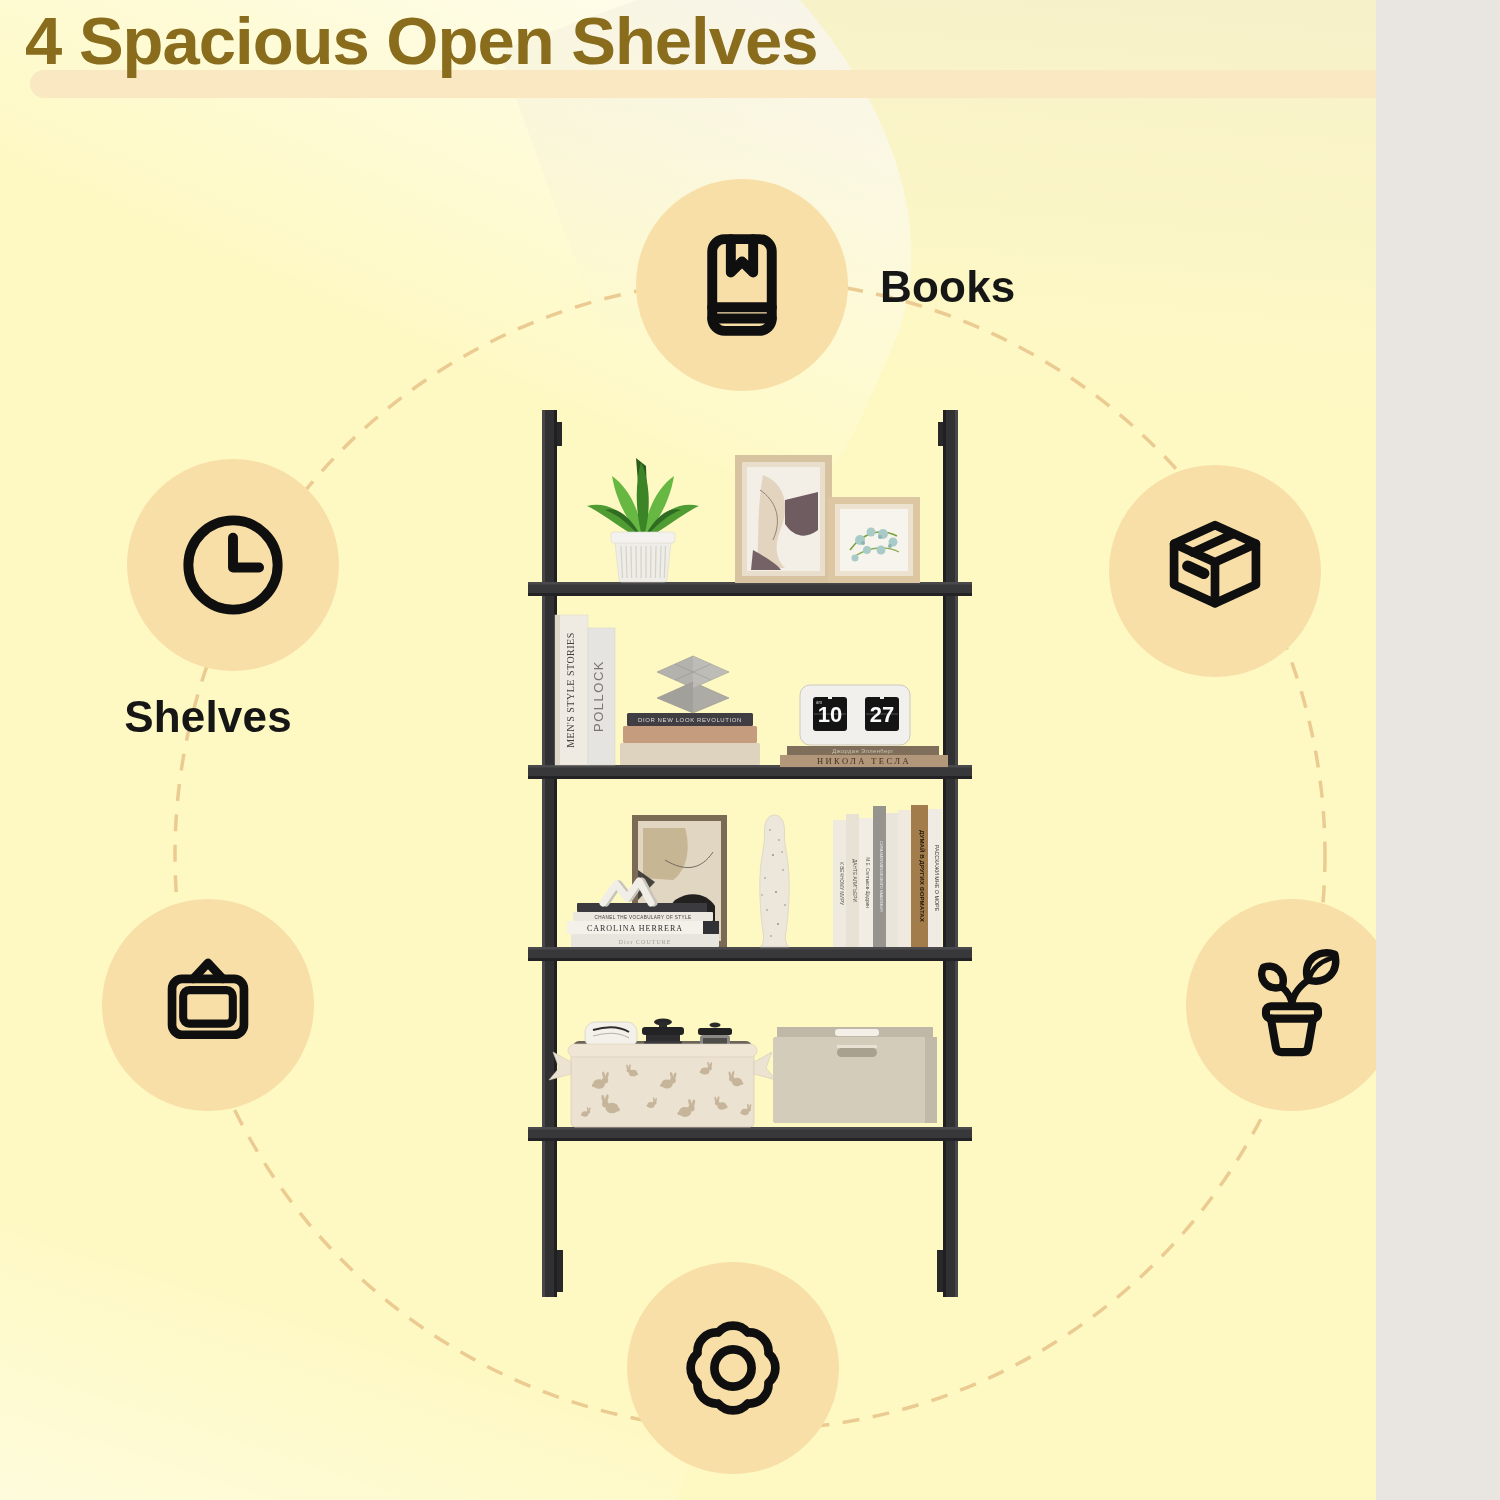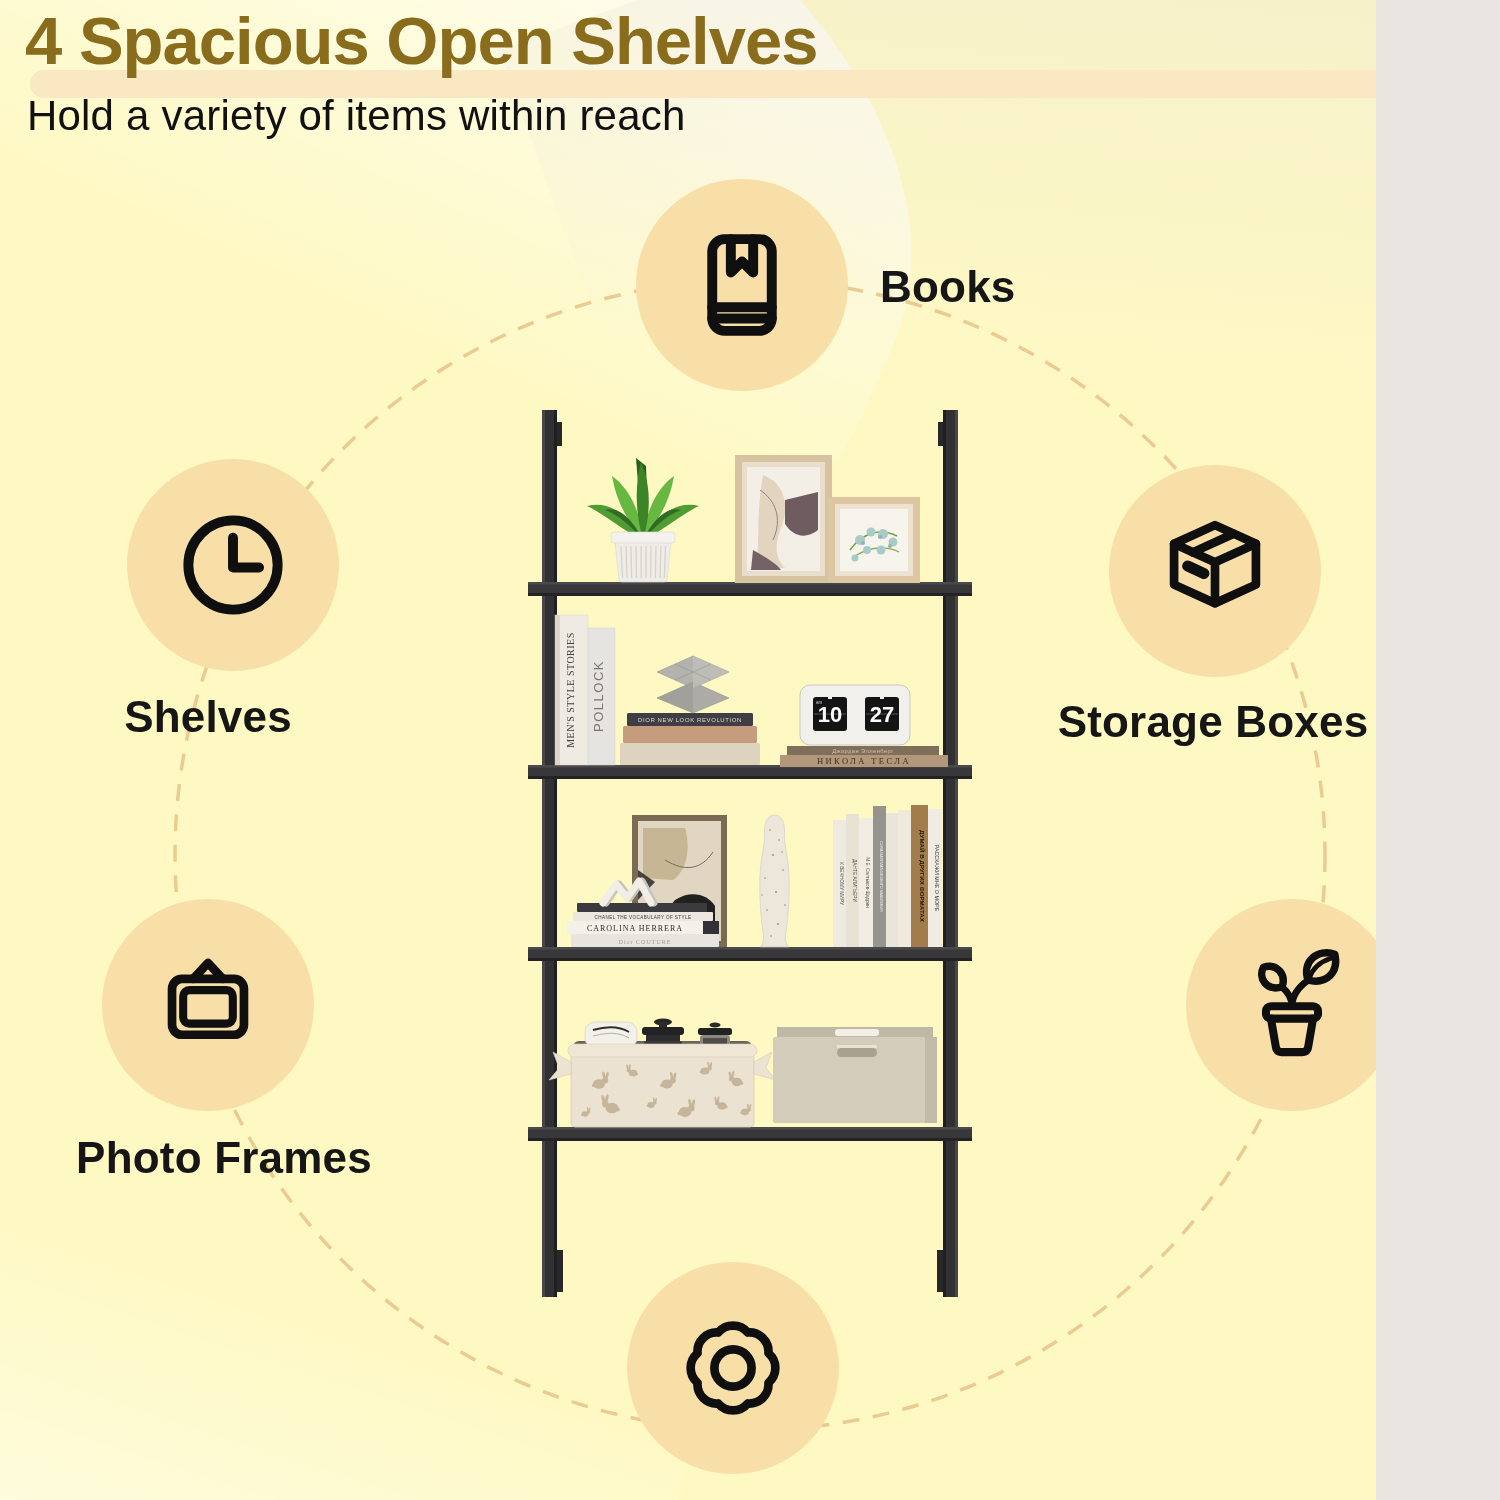--- a/index.html
+++ b/index.html
@@ -62,21 +62,20 @@
   <div class="streak streak-a"></div>
   <div class="streak streak-b"></div>
   <div class="streak streak-c"></div>
 
   <svg class="ring-svg" width="1500" height="1500" viewBox="0 0 1500 1500">
     <circle cx="750" cy="855" r="575" fill="none" stroke="#ebcb92" stroke-width="3.5" stroke-dasharray="17 13.5"></circle>
   </svg>
 
   <div class="title-highlight"></div>
   <h1 class="hero-title">4 Spacious Open Shelves</h1>
-  <p class="hero-subtitle">Hold a variety of items within reach</p>
 
   <svg class="shelf-svg" width="470" height="910" viewBox="0 0 470 910">
 
     <g>
       <rect x="27" y="10" width="15" height="887" fill="#313134"></rect>
       <rect x="27" y="10" width="3" height="887" fill="#47474a"></rect>
       <rect x="39" y="10" width="3" height="887" fill="#202023"></rect>
       <rect x="42" y="22" width="5" height="24" fill="#28282b"></rect>
       <rect x="42" y="850" width="6" height="42" fill="#28282b"></rect>
       <rect x="428" y="10" width="15" height="887" fill="#313134"></rect>
@@ -381,32 +380,30 @@
     <svg width="124" height="124" viewBox="0 0 100 100">
       <g class="icon-stroke" stroke-width="7">
         <path d="M50 13 L83 28 L50 43 L17 28 Z"></path>
         <path d="M17 28 V61 L50 76 V43"></path>
         <path d="M83 28 V61 L50 76"></path>
         <path d="M65 20 L32 35"></path>
         <path d="M28 46 L41 52" stroke-width="9"></path>
       </g>
     </svg>
   </div>
-  <div class="feature-label l-storage centered">Storage Boxes</div>
 
   <div class="feature-circle c-photo">
     <svg width="124" height="124" viewBox="0 0 100 100">
       <g class="icon-stroke" stroke-width="7">
         <path d="M38 29 L50 16 L62 29"></path>
         <rect x="21" y="29" width="58" height="45" rx="8"></rect>
         <rect x="30" y="38" width="40" height="27" rx="5" stroke-width="6.5"></rect>
       </g>
     </svg>
   </div>
-  <div class="feature-label l-photo centered">Photo Frames</div>
 
   <div class="feature-circle c-potted">
     <svg width="124" height="124" viewBox="0 0 100 100">
       <g class="icon-stroke" stroke-width="6.5">
         <rect x="29" y="51" width="42" height="10" rx="4"></rect>
         <path d="M33 61 L37 84 Q37.6 88 41.5 88 H58.5 Q62.4 88 63 84 L67 61"></path>
         <path d="M50 51 C50 45 47.5 40 42 35.5" stroke-width="5.5"></path>
         <path d="M50 51 C50 43 54.5 36 63 30" stroke-width="5.5"></path>
         <path d="M42 35.5 C29 39 22.5 28 27 19.5 C38 16 45.5 25.5 42 35.5 Z" stroke-width="6"></path>
         <path d="M63 30 C57.5 14.5 71 4.5 84.5 9 C88 24 77.5 33.5 63 30 Z" stroke-width="6"></path>

